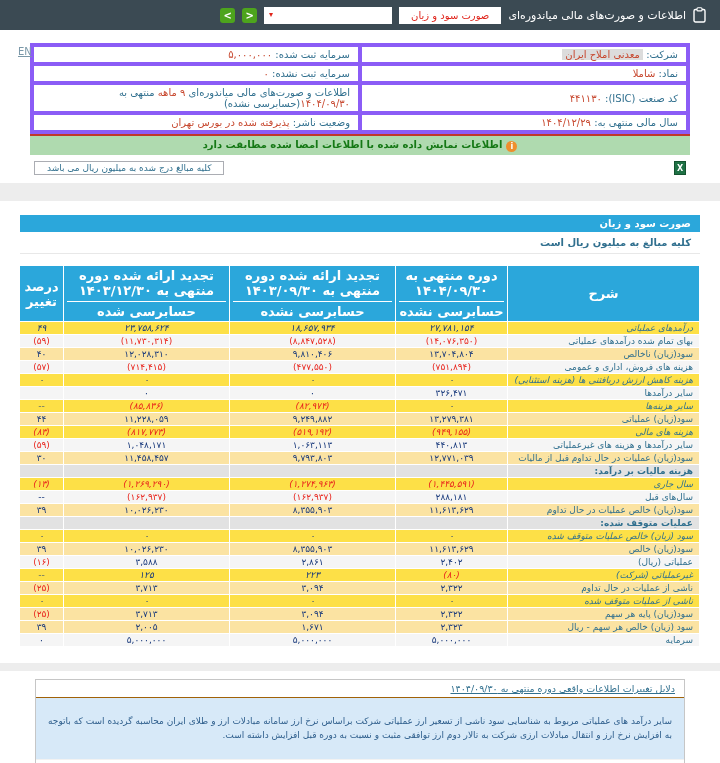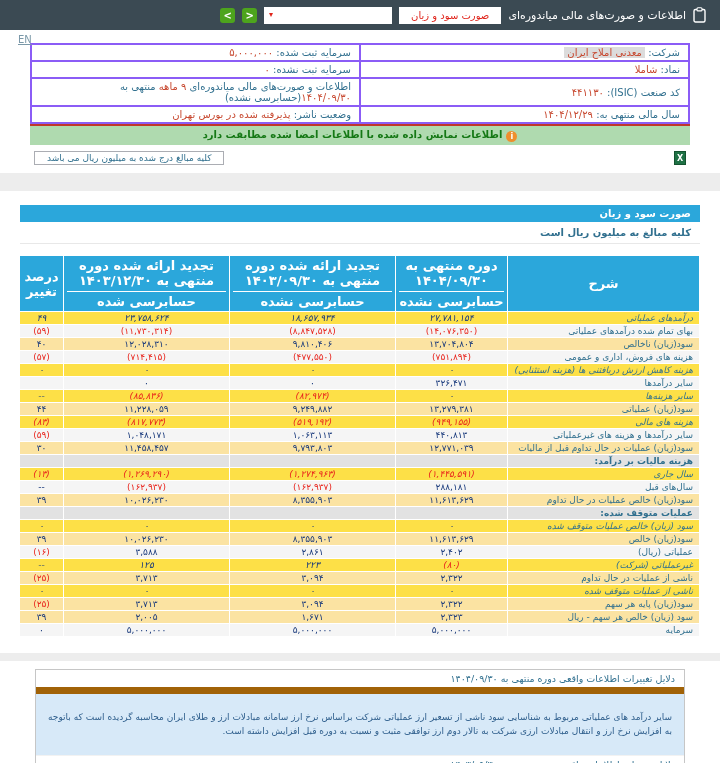--- a/index.html
+++ b/index.html
@@ -30,25 +30,25 @@
   .tb-caret { color:#E0251C; font-size:8px; line-height:8px; }
   .nav-btn {
     width:15px; height:15px; border-radius:3px;
     background:#4DA41D; color:#fff; font-size:10px; font-weight:bold;
     display:flex; align-items:center; justify-content:center;
     direction:ltr; unicode-bidi:isolate; cursor:pointer;
   }
   
   .band { background:#fff; padding:13px 30px 6px; position:relative; }
   .en-link {
-    position:absolute; top:4px; left:18px;
+    position:absolute; top:16px; left:18px;
     color:#7A98A8; font-size:10px; text-decoration:underline; cursor:pointer;
   }
   table.info { width:100%; border-collapse:collapse; font-size:10px; }
-  table.info td { border:2px solid #8b5cf6; padding:2px 8px; width:50%; height:16px;margin-left:8px; }
+  table.info td { border:4px solid #8b5cf6; padding:2px 8px; width:50%; height:16px;margin-left:8px; }
   .lbl { color:#31708F; }
   .val { color:#C7472E; }
   .hl  { background:#DCDCDC; padding:0 3px; }
   .notice {
     border-top:2px solid #C0382B;
     background:#AFDAAF; color:#157815;
     font-weight:bold; font-size:10px; text-align:center;
     padding:3px 0;
   }
   .notice .info-icon {
@@ -83,21 +83,21 @@
   table.stmt td.num { direction:ltr; text-align:center; color:#17387B; padding:0 2px; }
   table.stmt td.num.neg { color:#E8251D; }
   tr.bg-blue td   { background:#fde047;font-style:italic; }
   tr.bg-plain td  { background:#F5F5F5; }
   tr.bg-yellow td { background:#FBE3A2; }
   tr.sec td { background:#E2E2E2; }
   tr.sec td:first-child { font-weight:bold; }
   
   .bottom { background:#fff; margin-top:8px; padding:8px 35px 0; height:120px; }
   .fnbox { border:1px solid #C6C6C6; background:#fff; }
-  .fn-title { color:#31708F; font-size:9.5px; padding:3px 9px; border-bottom:7px solid #a16207; }
+  .fn-title { color:#31708F; font-size:9.5px; padding:3px 9px; border-bottom:1px solid #a16207;text-decoration:underline; }
   .fn-body {
     background:#D7E9F8; color:#2E5E8C; font-size:9px;
     padding:16px 12px; line-height:1.6; border-bottom:1px solid #F2F2F2;
   }
   .fn-body.empty { height:10px; padding:0; }
 </style>
 </head>
 <body>
 
 <div class="topbar">

